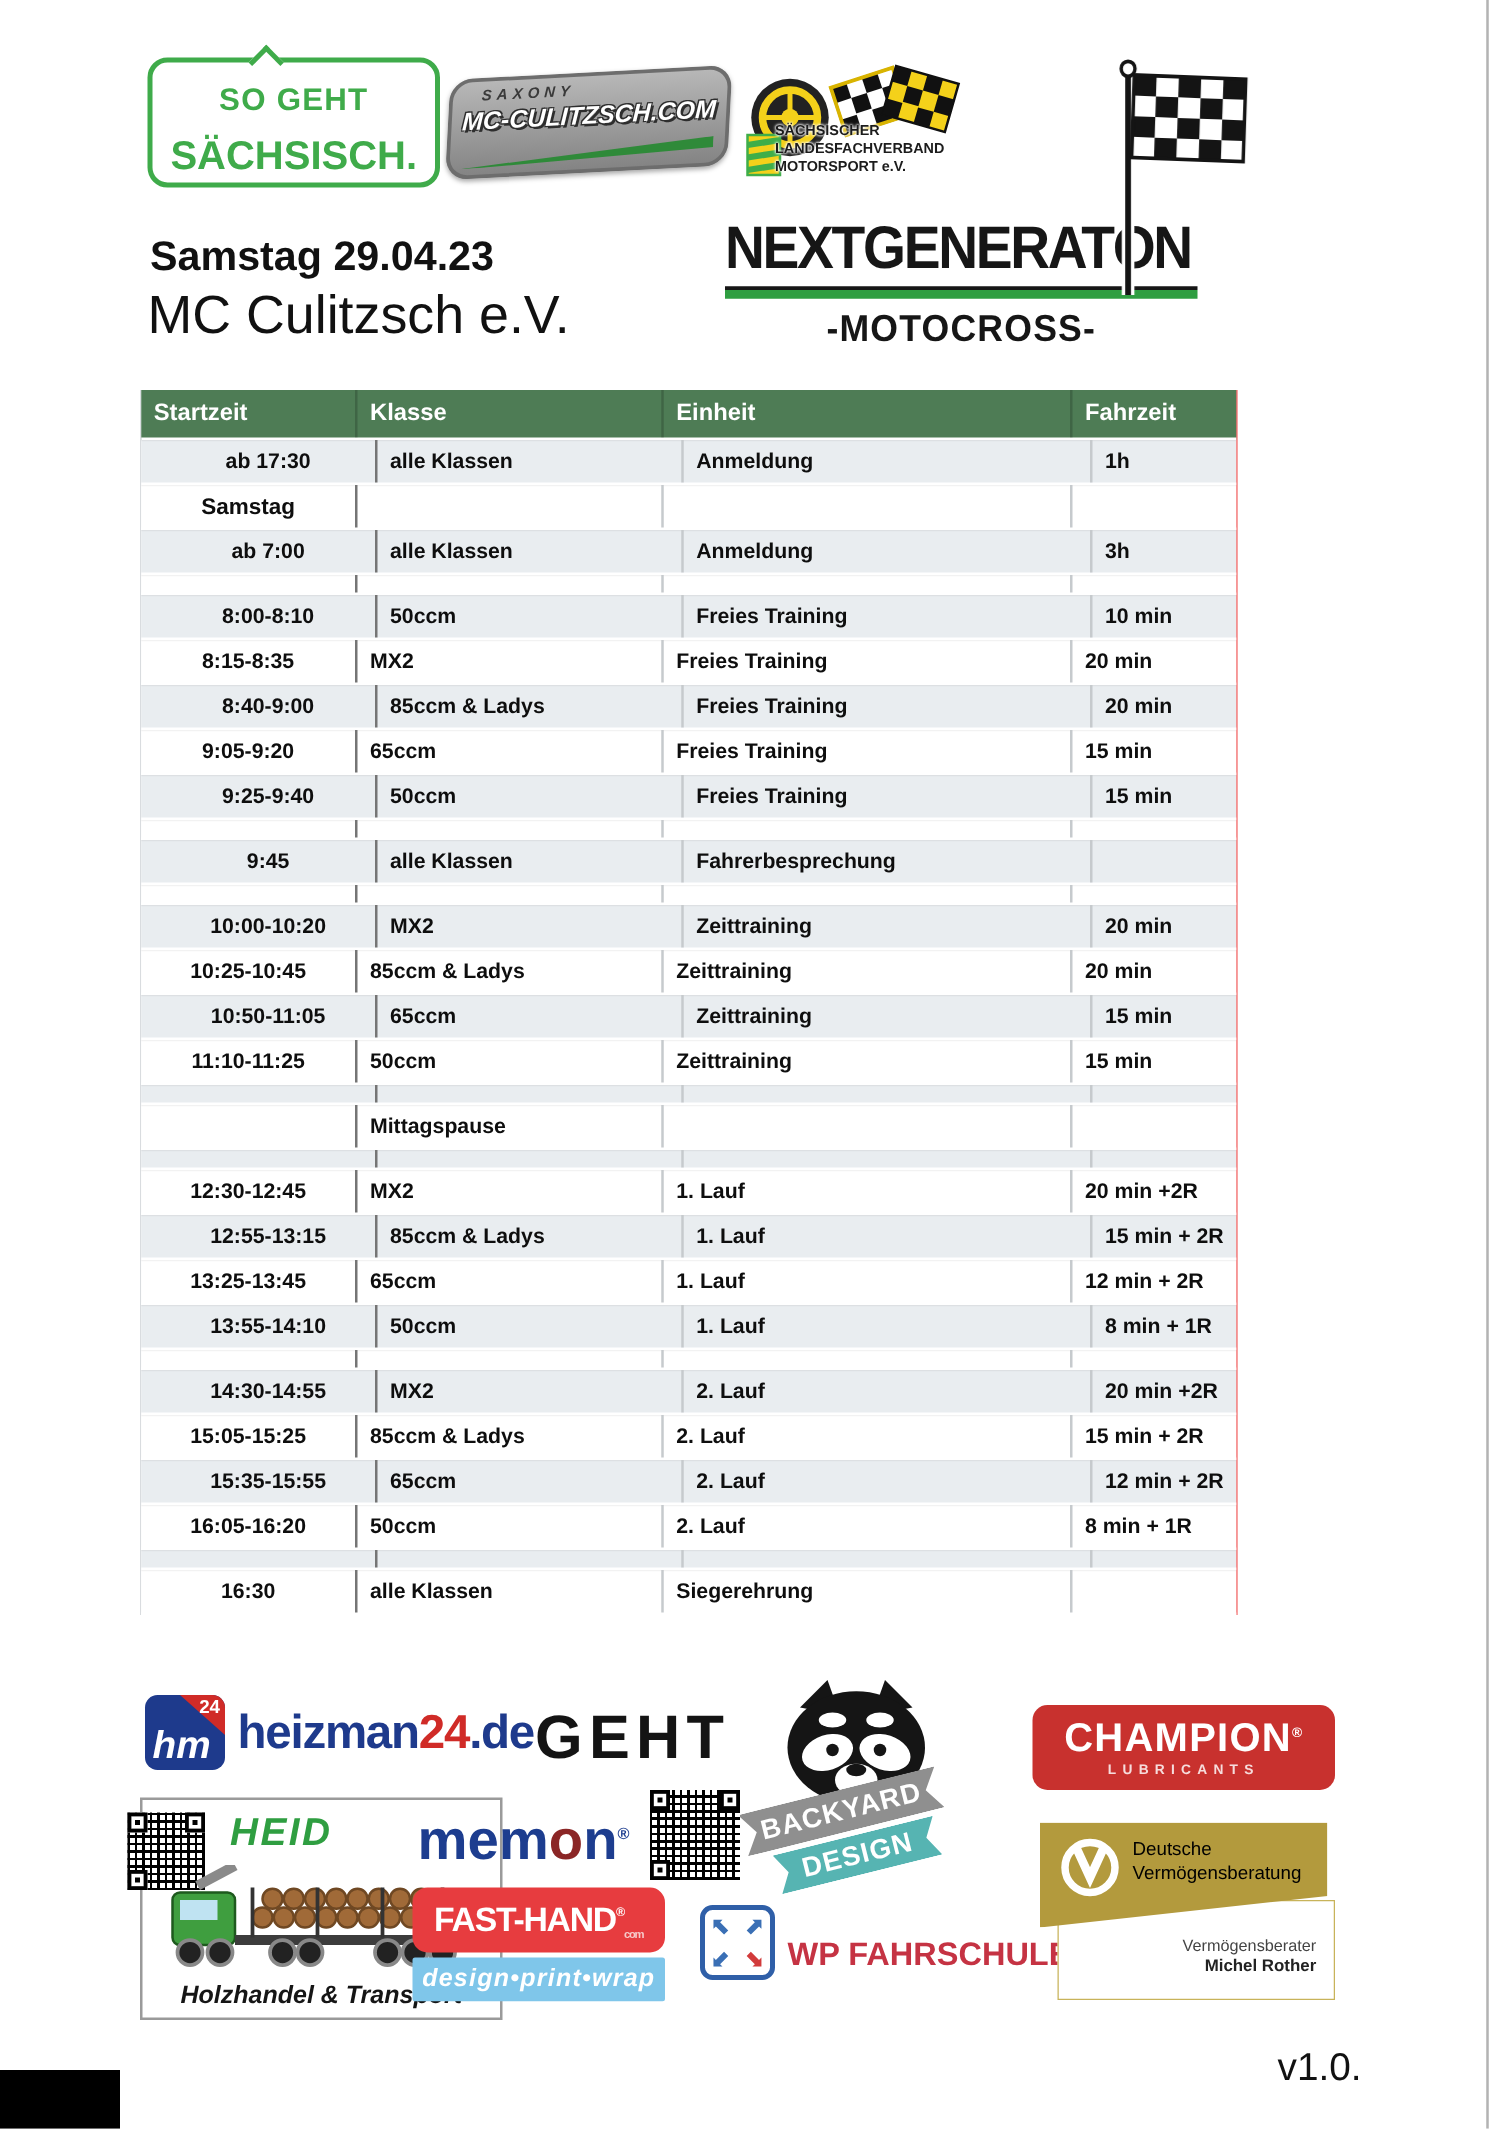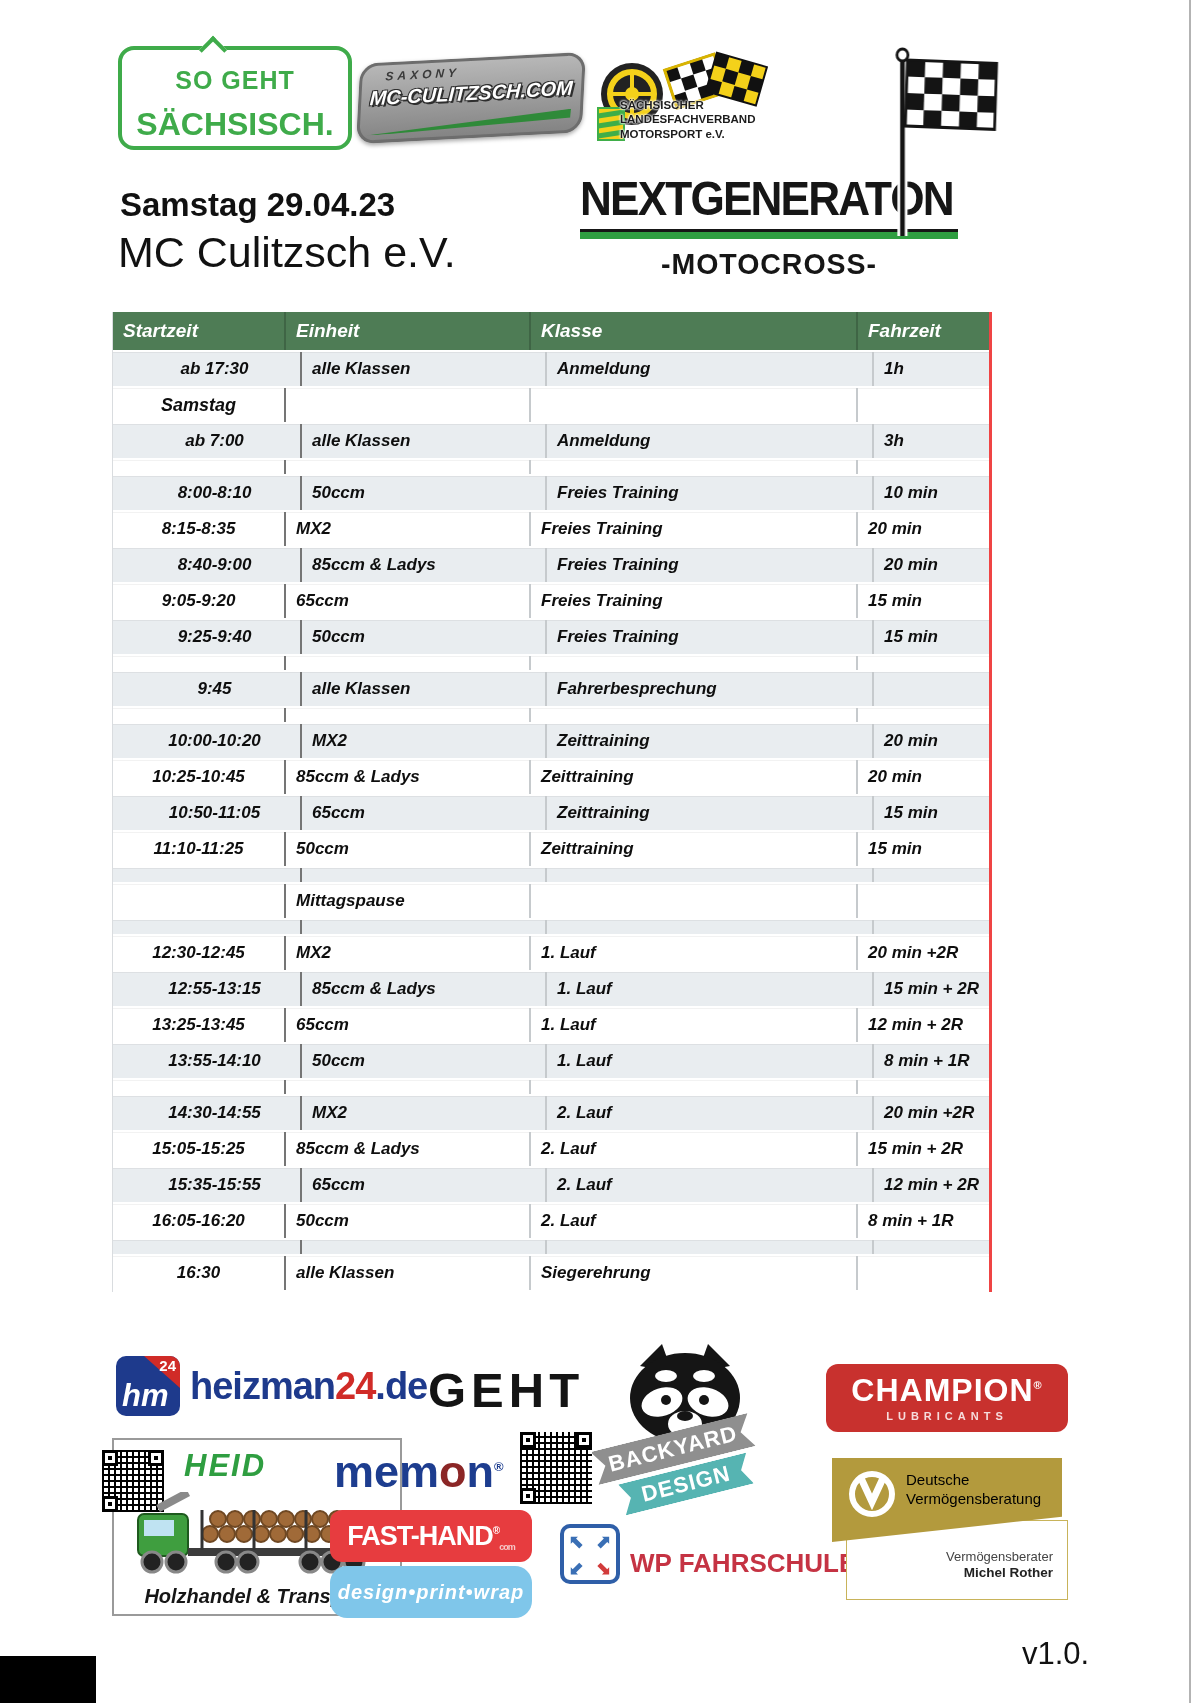--- a/index.html
+++ b/index.html
@@ -37,21 +37,21 @@
   .ng-flag{position:absolute;left:-3px;bottom:-14px;width:132px;height:196px;overflow:visible;}
   .ng-underline-black{margin-top:3px;height:3px;background:#161616;width:100%;}
   .ng-underline-green{height:7px;background:#2f9e41;width:100%;}
   .ng-sub{margin-top:8px;text-align:center;font-weight:bold;font-size:30px;letter-spacing:1px;
        transform:scaleX(.95);color:#161616;}
 
   .date-title{left:120px;top:186px;font-size:33px;font-weight:bold;}
   .club-title{left:118px;top:228px;font-size:43px;font-weight:normal;}
 
   
-  .schedule{left:112px;top:312px;width:876px;border-left:1px solid #d9dcdf;border-right:3px solid #ef4444;font-style:italic;}
+  .schedule{left:112px;top:312px;width:876px;border-left:1px solid #d9dcdf;border-right:1px solid #ef4444;}
   .thead,.trow{display:grid;grid-template-columns:173px 245px 327px 131px;box-sizing:border-box;}
   .thead{height:40px;background:#4e7c55;border-bottom:2px solid #fff;}
   .hcell{color:#fff;font-weight:bold;font-size:19px;display:flex;align-items:center;padding-left:10px;
        box-sizing:border-box;border-right:2px solid rgba(0,0,0,.18);}
   .hcell:last-child{border-right:none;}
   .trow{height:36px;border-bottom:2px solid #fff;box-shadow:inset 0 1px 0 rgba(0,0,0,.05);}
   .trow.spacer{height:16px;}
   .trow.shaded{background:#e9edf0;padding-left:16px;}
   .trow.plain{background:#ffffff;}
   .cell{display:flex;align-items:center;font-weight:bold;font-size:17px;color:#0e0e0e;box-sizing:border-box;
@@ -99,21 +99,21 @@
 
   .memon{left:334px;top:1446px;font-weight:bold;font-size:45px;letter-spacing:0px;color:#1d3d8f;}
   .memon .o{color:#8b2626;}
   .memon sup{font-size:13px;}
   .memon-qr{left:520px;top:1432px;}
 
   .fh-red{left:330px;top:1510px;width:202px;height:52px;background:#e73c3f;border-radius:12px;
        display:flex;align-items:center;justify-content:center;color:#fff;font-weight:bold;font-size:27px;letter-spacing:-1px;}
   .fh-red sup{font-size:10px;margin-top:-12px;}
   .fh-com{font-size:9px;align-self:flex-end;margin-bottom:10px;color:#f6c9c9;}
-  .fh-blue{left:330px;top:1566px;width:202px;height:52px;background:#7fc6ea;border-radius:17px;
+  .fh-blue{left:330px;top:1566px;width:202px;height:35px;background:#7fc6ea;border-radius:2px;
        display:flex;align-items:center;justify-content:center;color:#fff;font-weight:bold;font-style:italic;font-size:20px;letter-spacing:1px;}
 
   .wp-icon{left:560px;top:1524px;width:60px;height:60px;border:4px solid #2f5fa8;border-radius:10px;background:#fff;
        box-sizing:border-box;display:grid;grid-template-columns:1fr 1fr;grid-template-rows:1fr 1fr;
        font-family:"DejaVu Sans",sans-serif;font-size:19px;font-weight:bold;line-height:1;}
   .wp-icon span{display:flex;align-items:center;justify-content:center;color:#3a6fb5;}
   .wp-icon .red{color:#d23b3b;}
   .wp-name{left:630px;top:1548px;font-weight:bold;font-size:26px;color:#c53343;letter-spacing:0px;}
 
   .dvag-box{left:846px;top:1520px;width:222px;height:80px;background:#fff;border:1px solid #c8b35a;box-sizing:border-box;z-index:1;}
@@ -210,22 +210,22 @@
   <div class="ng-underline-green"></div>
   <div class="ng-sub">-MOTOCROSS-</div>
 </div>
 
 <div class="abs date-title">Samstag 29.04.23</div>
 <div class="abs club-title">MC Culitzsch e.V.</div>
 
 <div class="abs schedule">
   <div class="thead">
     <div class="hcell">Startzeit</div>
+    <div class="hcell">Klasse</div>
     <div class="hcell">Einheit</div>
-    <div class="hcell">Klasse</div>
     <div class="hcell">Fahrzeit</div>
   </div>
   <div class="tbody">
       <div class="trow shaded">
     <div class="cell c-start">ab 17:30</div>
     <div class="cell c-klasse">alle Klassen</div>
     <div class="cell c-einheit">Anmeldung</div>
     <div class="cell c-fahrzeit">1h</div>
   </div>
       <div class="trow plain day">

